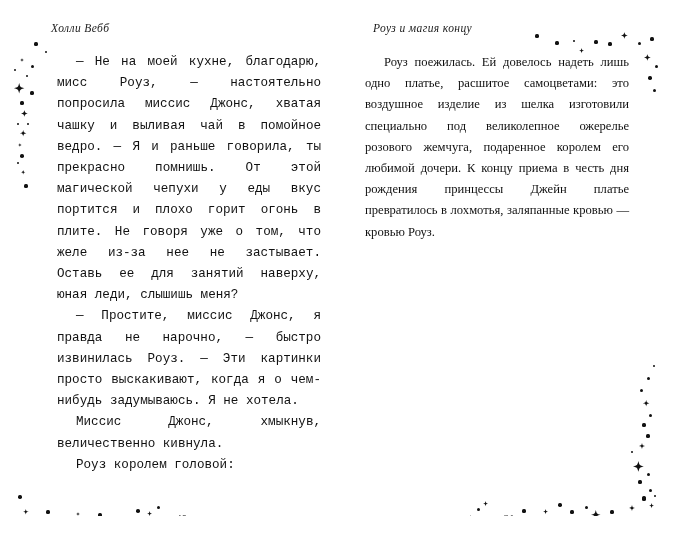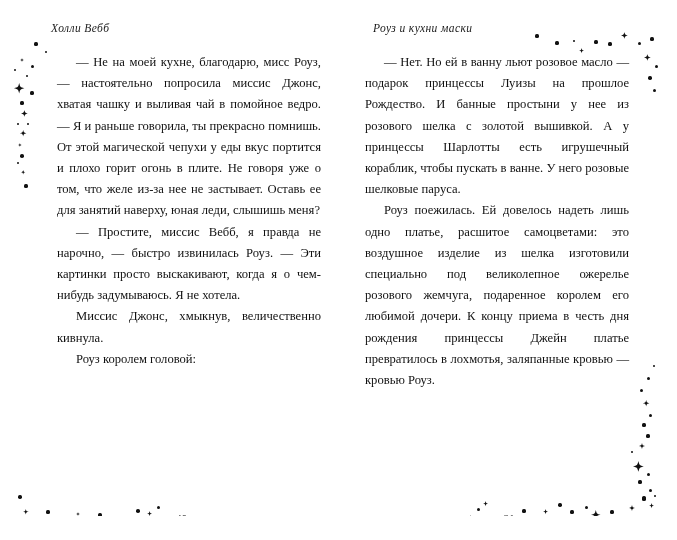--- a/index.html
+++ b/index.html
@@ -44,21 +44,21 @@
     position: absolute;
     top: 52px;
     width: 264px;
     font-size: 12.6px;
     line-height: 21.2px;
     text-align: justify;
     text-justify: inter-word;
     color: #111111;
     hyphens: manual;
   }
-  #page-left .text-column  { left: 57px; }
+  #page-left .text-column  { left: 57px; font-family: Liberation Mono, monospace; }
   #page-right .text-column { left: 26px; }
 
   .text-column p {
     margin: 0;
     text-indent: 19px;
   }
   .text-column p.last-line-left {
     text-align: left;
   }
 
@@ -89,33 +89,32 @@
 </head>
 <body>
 
 <div id="book-spread">
 
   <div class="page" id="page-left">
     <div class="running-head">Холли Вебб</div>
 
     <div class="text-column" id="left-text">
         <p>— Не на моей кухне, благодарю, мисс Роуз, — настоятельно попросила миссис Джонс, хватая чашку и выливая чай в помойное ведро. — Я и раньше говорила, ты прекрасно помнишь. От этой магической чепухи у еды вкус портится и плохо горит огонь в плите. Не говоря уже о том, что желе из-за нее не застывает. Оставь ее для занятий наверху, юная леди, слышишь меня?</p>
-        <p>— Простите, миссис Вебб, я правда не нарочно, — быстро извинилась Роуз. — Эти картинки просто выскакивают, когда я о чем-нибудь задумываюсь. Я не хотела.</p>
+        <p>— Простите, миссис Джонс, я правда не нарочно, — быстро извинилась Роуз. — Эти картинки просто выскакивают, когда я о чем-нибудь задумываюсь. Я не хотела.</p>
         <p>Миссис Джонс, хмыкнув, величественно кивнула.</p>
         <p class="last-line-left">Роуз королем головой:</p>
       </div>
 
     <div class="folio">40</div>
   </div>
 
   <div class="page" id="page-right">
-    <div class="running-head">Роуз и кухни маски</div>
+    <div class="running-head">Роуз и магия концу</div>
 
     <div class="text-column" id="right-text">
-        <p>— Нет. Но ей в ванну льют розовое масло — подарок принцессы Луизы на прошлое Рождество. И банные простыни у нее из розового шелка с золотой вышивкой. А у принцессы Шарлотты есть игрушечный кораблик, чтобы пускать в ванне. У него розовые шелковые паруса.</p>
         <p>Роуз поежилась. Ей довелось надеть лишь одно платье, расшитое самоцветами: это воздушное изделие из шелка изготовили специально под великолепное ожерелье розового жемчуга, подаренное королем его любимой дочери. К концу приема в честь дня рождения принцессы Джейн платье превратилось в лохмотья, заляпанные кровью — кровью Роуз.</p>
       </div>
 
     <div class="folio">21</div>
   </div>
 
   <div class="deco-layer" id="deco-layer">
       <div class="dot" style="left: 34.4px; top: 42.4px; width: 3.2px; height: 3.2px;"></div>
       <div class="dot" style="left: 44.7px; top: 50.7px; width: 2.6px; height: 2.6px;"></div>
       <svg class="sparkle" width="8" height="8" viewBox="-4 -4 8 8" style="left: 18px; top: 56px;">

